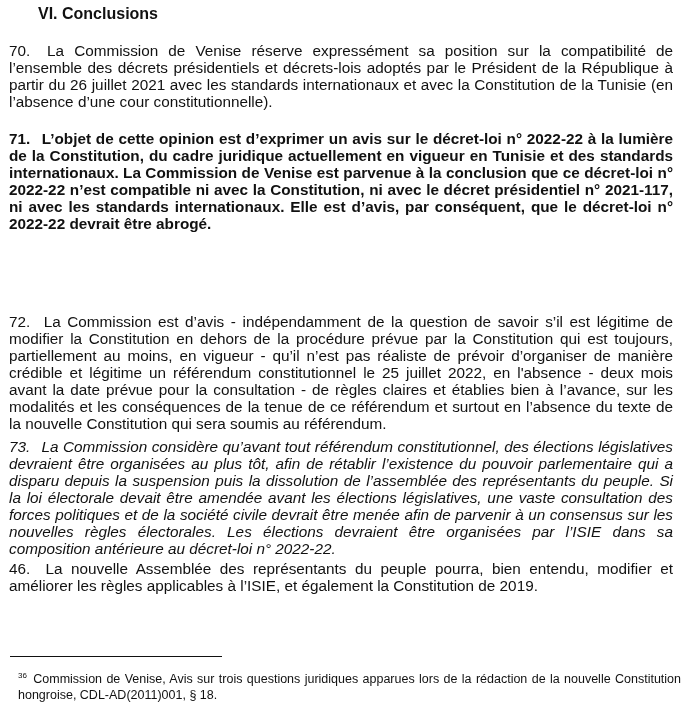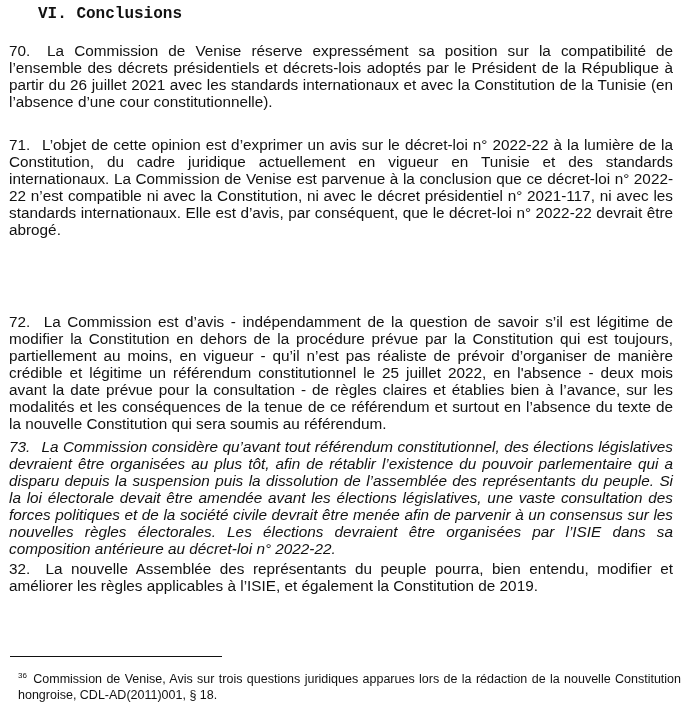--- a/index.html
+++ b/index.html
@@ -16,38 +16,37 @@
       color: #111111;
     }
     .heading {
       position: absolute;
       left: 38px;
       top: 5px;
       font-size: 16px;
       font-weight: bold;
       margin: 0;
       letter-spacing: 0px;
-      font-family: Liberation Mono, monospace;
     }
     .para {
       position: absolute;
       left: 9px;
       width: 664px;
       font-size: 15.3px;
       line-height: 17px;
       text-align: justify;
       margin: 0;
       font-stretch: condensed;
     }
     .para .num {
       display: inline-block;
       min-width: 28px;
     }
     #p70 { top: 42px; }
-    #p71 { top: 136px; }
+    #p71 { top: 130px; font-weight: bold; }
     #p72 { top: 268px; margin-top: 45px; }
     #p73 { top: 438px; font-style: italic; }
     #p74 { top: 560px; }
     .fn-rule {
       position: absolute;
       left: 10px;
       top: 656px;
       width: 212px;
       height: 0;
       border-top: 1px solid #111111;
@@ -88,21 +87,21 @@
   <span class="num">72.</span>
   <span>La Commission est d’avis - indépendamment de la question de savoir s’il est légitime de modifier la Constitution en dehors de la procédure prévue par la Constitution qui est toujours, partiellement au moins, en vigueur - qu’il n’est pas réaliste de prévoir d’organiser de manière crédible et légitime un référendum constitutionnel le 25 juillet 2022, en l'absence - deux mois avant la date prévue pour la consultation - de règles claires et établies bien à l’avance, sur les modalités et les conséquences de la tenue de ce référendum et surtout en l’absence du texte de la nouvelle Constitution qui sera soumis au référendum.</span>
 </p>
 
 <p class="para" id="p73">
   <span class="num">73.</span>
   <span>La Commission considère qu’avant tout référendum constitutionnel, des élections législatives devraient être organisées au plus tôt, afin de rétablir l’existence du pouvoir parlementaire qui a disparu depuis la suspension puis la dissolution de l’assemblée des représentants du peuple. Si la loi électorale devait être amendée avant les élections législatives, une vaste consultation des forces politiques et de la société civile devrait être menée afin de parvenir à un consensus sur les nouvelles règles électorales. Les élections devraient être organisées par l’ISIE dans sa composition antérieure au décret-loi n° 2022-22.</span>
 </p>
 
 <p class="para" id="p74">
-  <span class="num">32.</span>
+  <span class="num">46.</span>
   <span>La nouvelle Assemblée des représentants du peuple pourra, bien entendu, modifier et améliorer les règles applicables à l’ISIE, et également la Constitution de 2019.</span>
 </p>
 
 <div class="fn-rule"></div>
 
 <p class="footnote">
   <sup>36</sup>
   <span>Commission de Venise, Avis sur trois questions juridiques apparues lors de la rédaction de la nouvelle Constitution hongroise, CDL-AD(2011)001, § 18.</span>
 </p>
 

